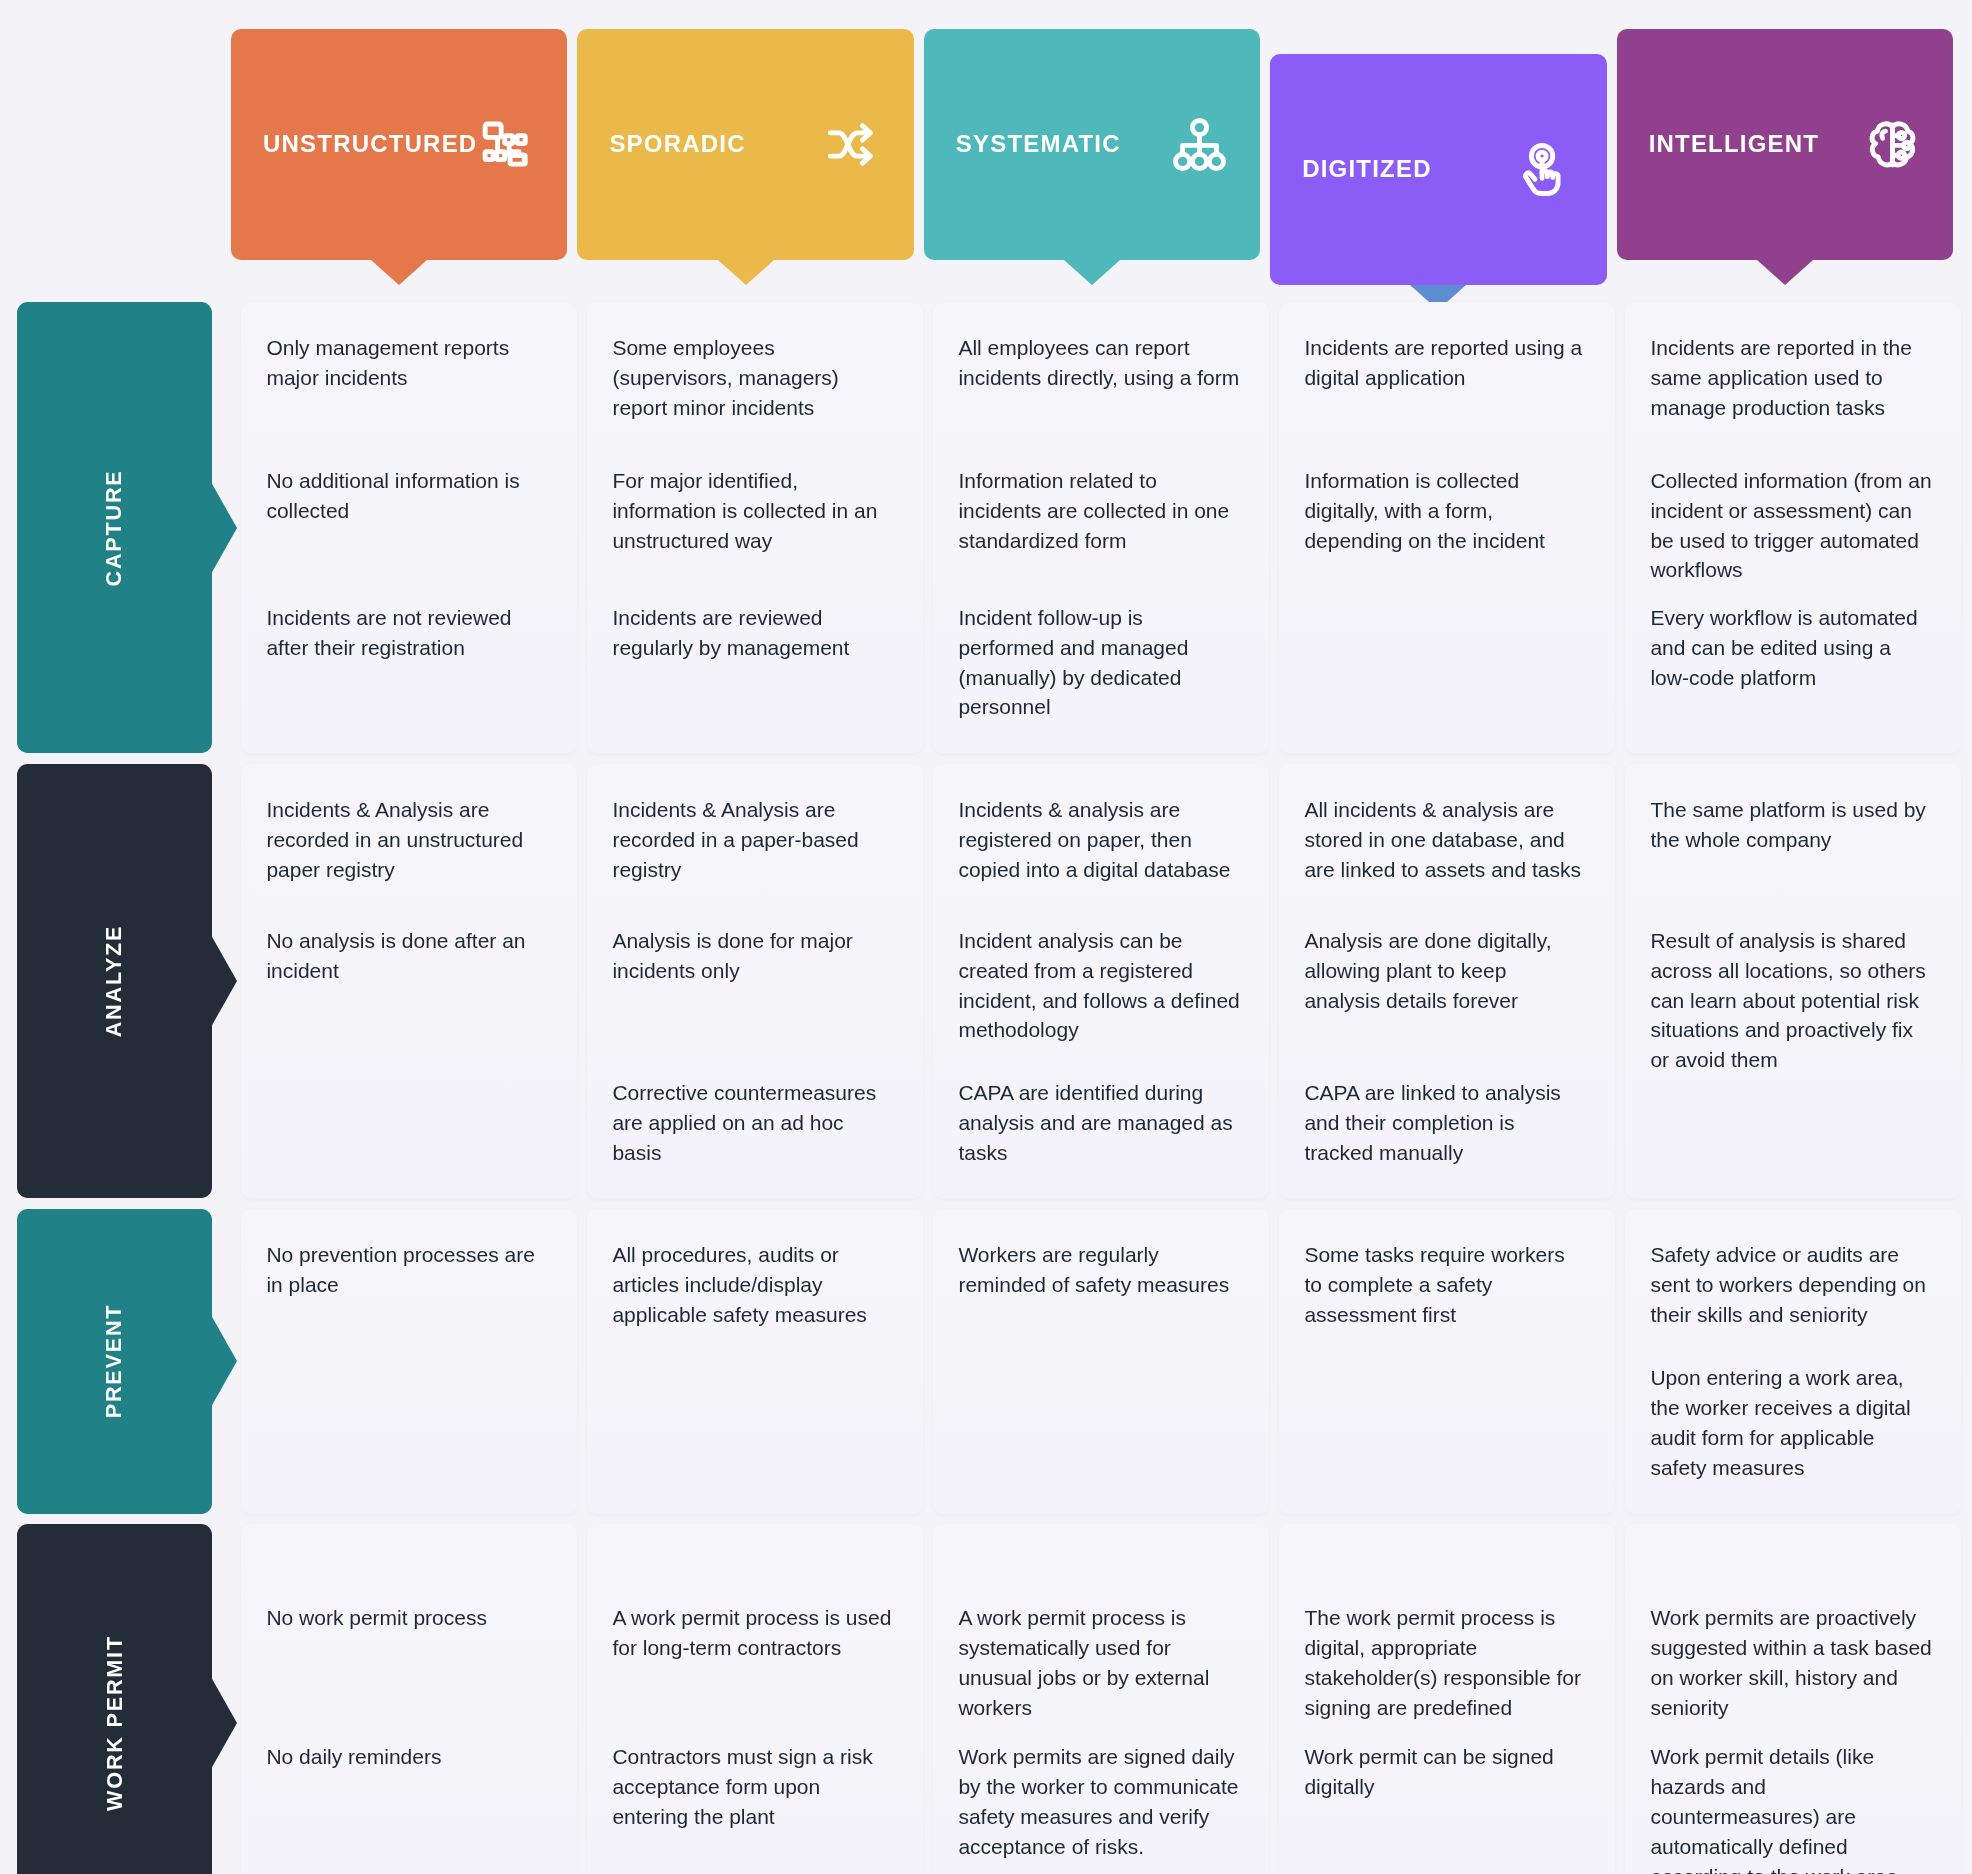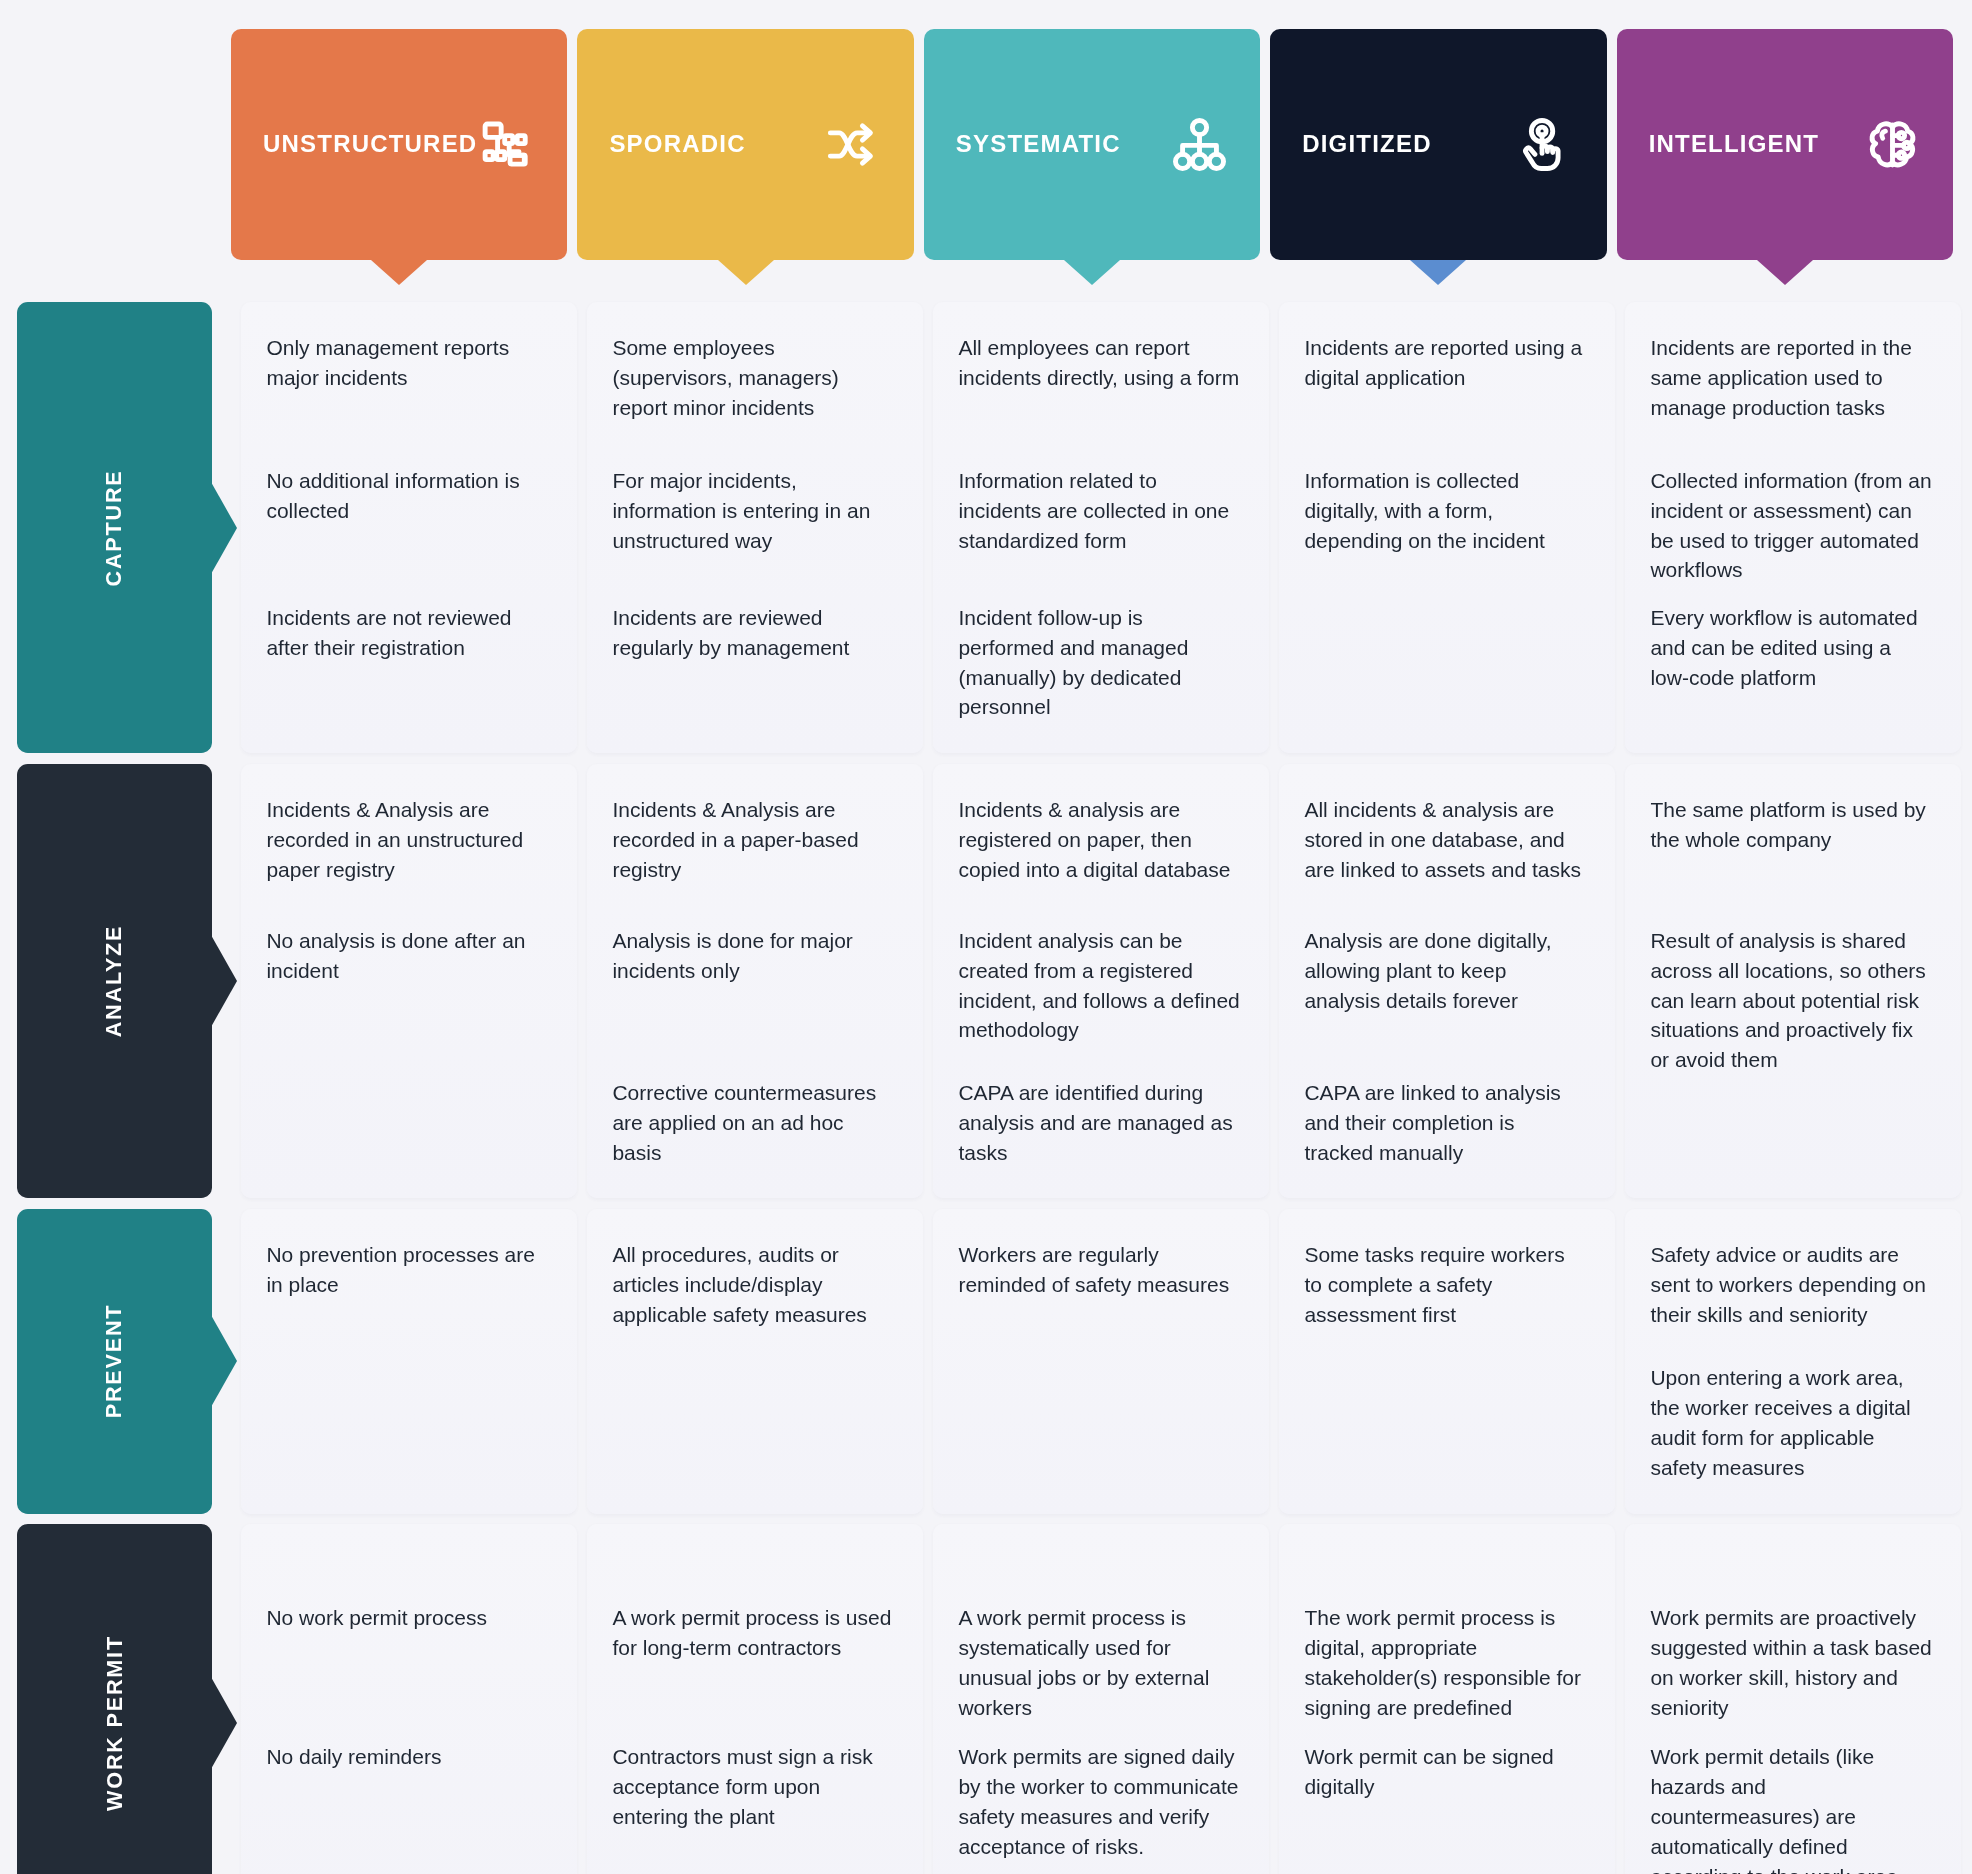--- a/index.html
+++ b/index.html
@@ -204,21 +204,21 @@
         <circle cx="51" cy="51" r="8" stroke="#ffffff" fill="none" stroke-width="5.5" stroke-linecap="round" stroke-linejoin="round"></circle>
         <path d="M32 21 L32 33" stroke="#ffffff" fill="none" stroke-width="5.5" stroke-linecap="round" stroke-linejoin="round"></path>
         <path d="M13 43 L13 33 L51 33 L51 43" stroke="#ffffff" fill="none" stroke-width="5.5" stroke-linecap="round" stroke-linejoin="round"></path>
         <path d="M32 33 L32 43" stroke="#ffffff" fill="none" stroke-width="5.5" stroke-linecap="round" stroke-linejoin="round"></path>
       </svg>
           </span>
           <span class="col-notch" style="border-top-color: rgb(79, 184, 187);"></span>
         </div>
       </div>
       <div class="col-header-wrap">
-        <div class="col-header" style="background: #0f172a;">
+        <div class="col-header" style="background: #8b5cf6; margin-top: 25px;">
           <span class="col-header-label">DIGITIZED</span>
           <span class="col-header-icon">
             <svg viewBox="0 0 64 64">
         <circle cx="27" cy="17" r="12" stroke="#ffffff" fill="none" stroke-width="5.5" stroke-linecap="round" stroke-linejoin="round"></circle>
         <circle cx="27" cy="17" r="4.5" stroke="#ffffff" fill="none" stroke-width="5.5" stroke-linecap="round" stroke-linejoin="round"></circle>
         <path d="M27 21 L27 42" stroke="#ffffff" fill="none" stroke-width="5.5" stroke-linecap="round" stroke-linejoin="round"></path>
         <path d="M27 36 C27 33 33 33 33 36 L33 40" stroke="#ffffff" fill="none" stroke-width="5.5" stroke-linecap="round" stroke-linejoin="round"></path>
         <path d="M33 37 C33 34 39 34 39 37 L39 41" stroke="#ffffff" fill="none" stroke-width="5.5" stroke-linecap="round" stroke-linejoin="round"></path>
         <path d="M39 39 C39 36 45 36 45 39 L45 47 C45 54 40 59 33 59 L26 59 C21 59 18 56 16 52 L9 41 C7 38 11 34 14 37 L19 43" stroke="#ffffff" fill="none" stroke-width="5.5" stroke-linecap="round" stroke-linejoin="round"></path>
       </svg>
@@ -255,21 +255,21 @@
           <span class="row-arrow" style="border-left-color: rgb(32, 129, 134);"></span>
         </div>
         <div class="cells">
           <div class="cell">
             <p class="cell-item slot-0">Only management reports major incidents</p>
             <p class="cell-item slot-1">No additional information is collected</p>
             <p class="cell-item slot-2">Incidents are not reviewed after their registration</p>
           </div>
           <div class="cell">
             <p class="cell-item slot-0">Some employees (supervisors, managers) report minor incidents</p>
-            <p class="cell-item slot-1">For major incidents, information is entering in an unstructured way</p>
+            <p class="cell-item slot-1">For major identified, information is collected in an unstructured way</p>
             <p class="cell-item slot-2">Incidents are reviewed regularly by management</p>
           </div>
           <div class="cell">
             <p class="cell-item slot-0">All employees can report incidents directly, using a form</p>
             <p class="cell-item slot-1">Information related to incidents are collected in one standardized form</p>
             <p class="cell-item slot-2">Incident follow-up is performed and managed (manually) by dedicated personnel</p>
           </div>
           <div class="cell">
             <p class="cell-item slot-0">Incidents are reported using a digital application</p>
             <p class="cell-item slot-1">Information is collected digitally, with a form, depending on the incident</p>

